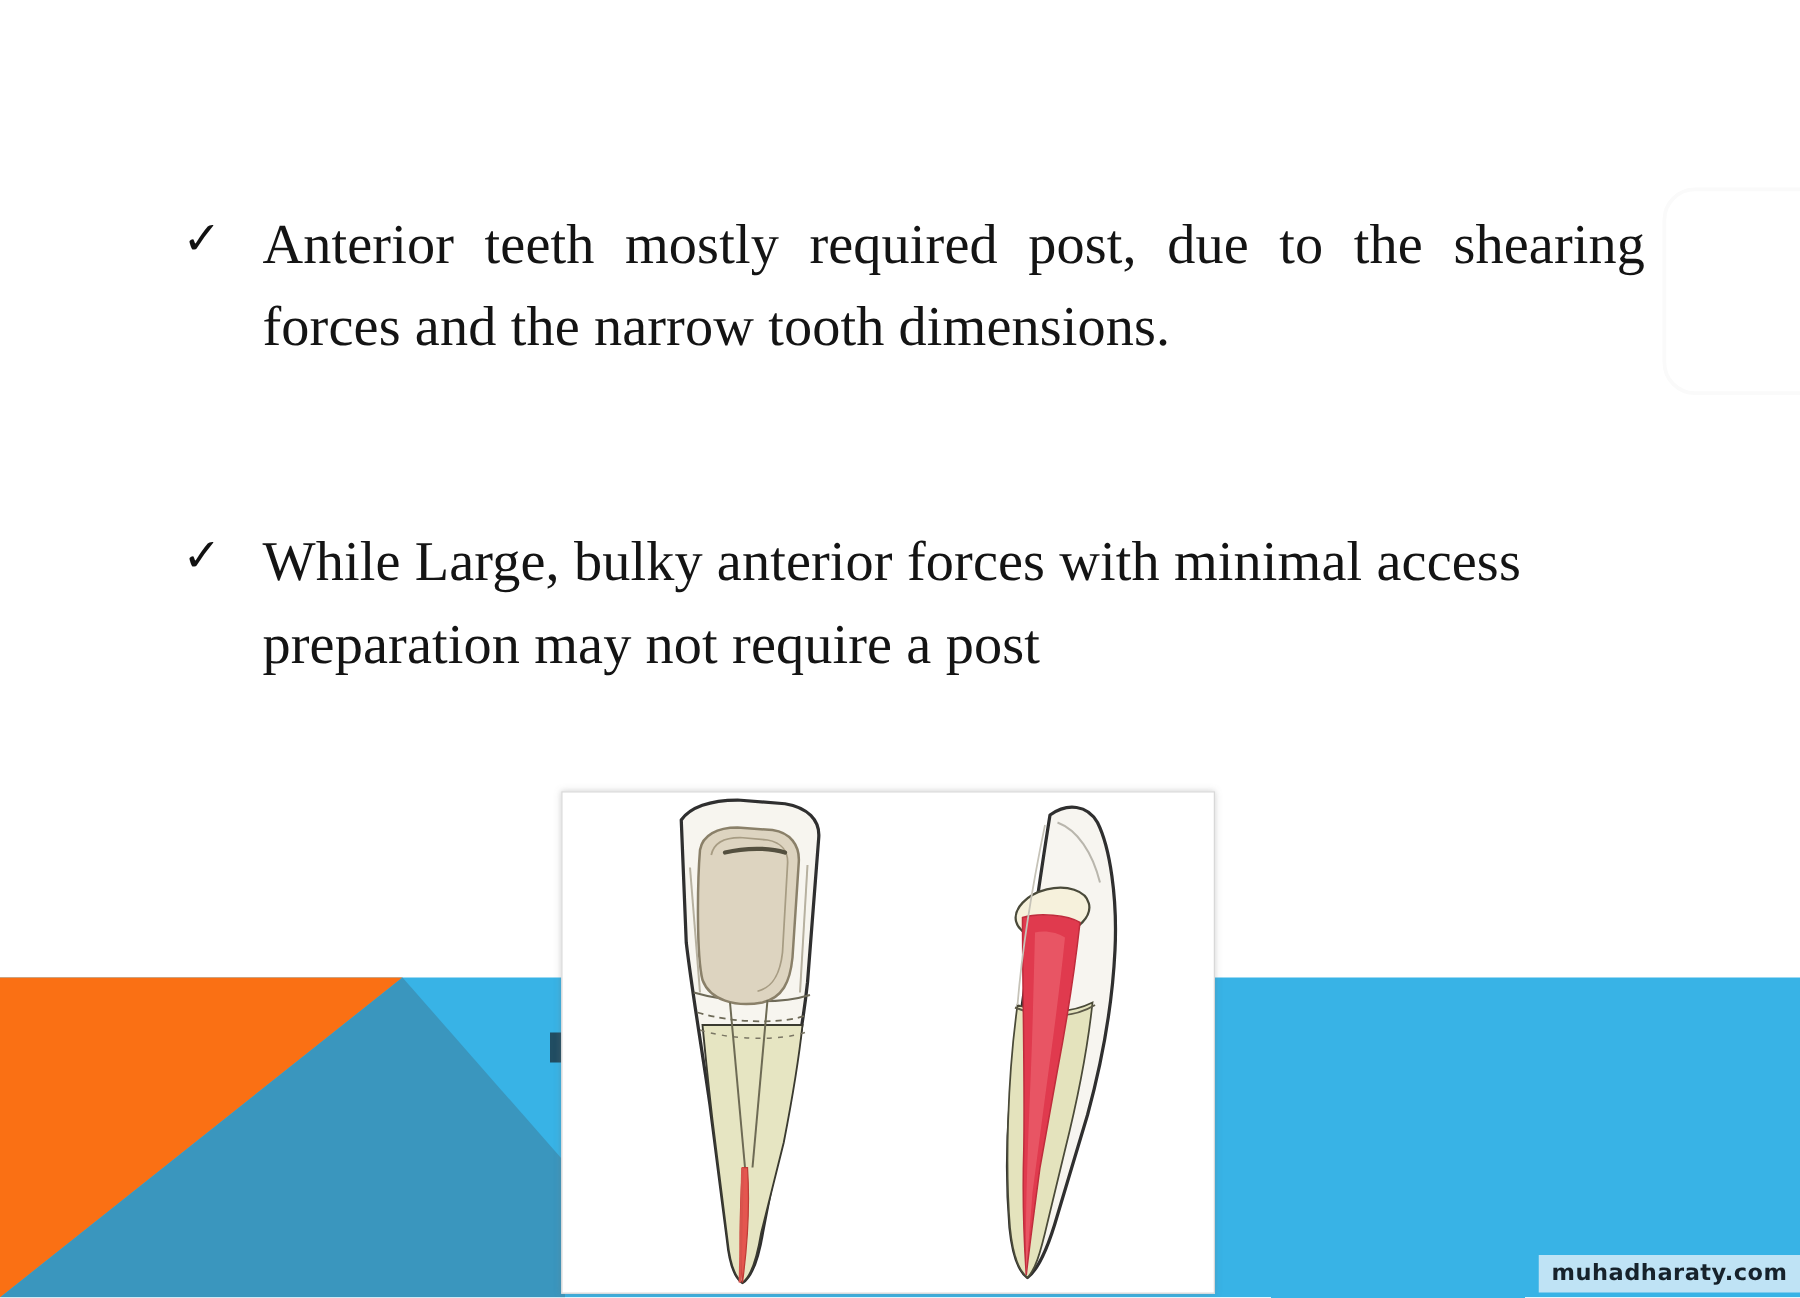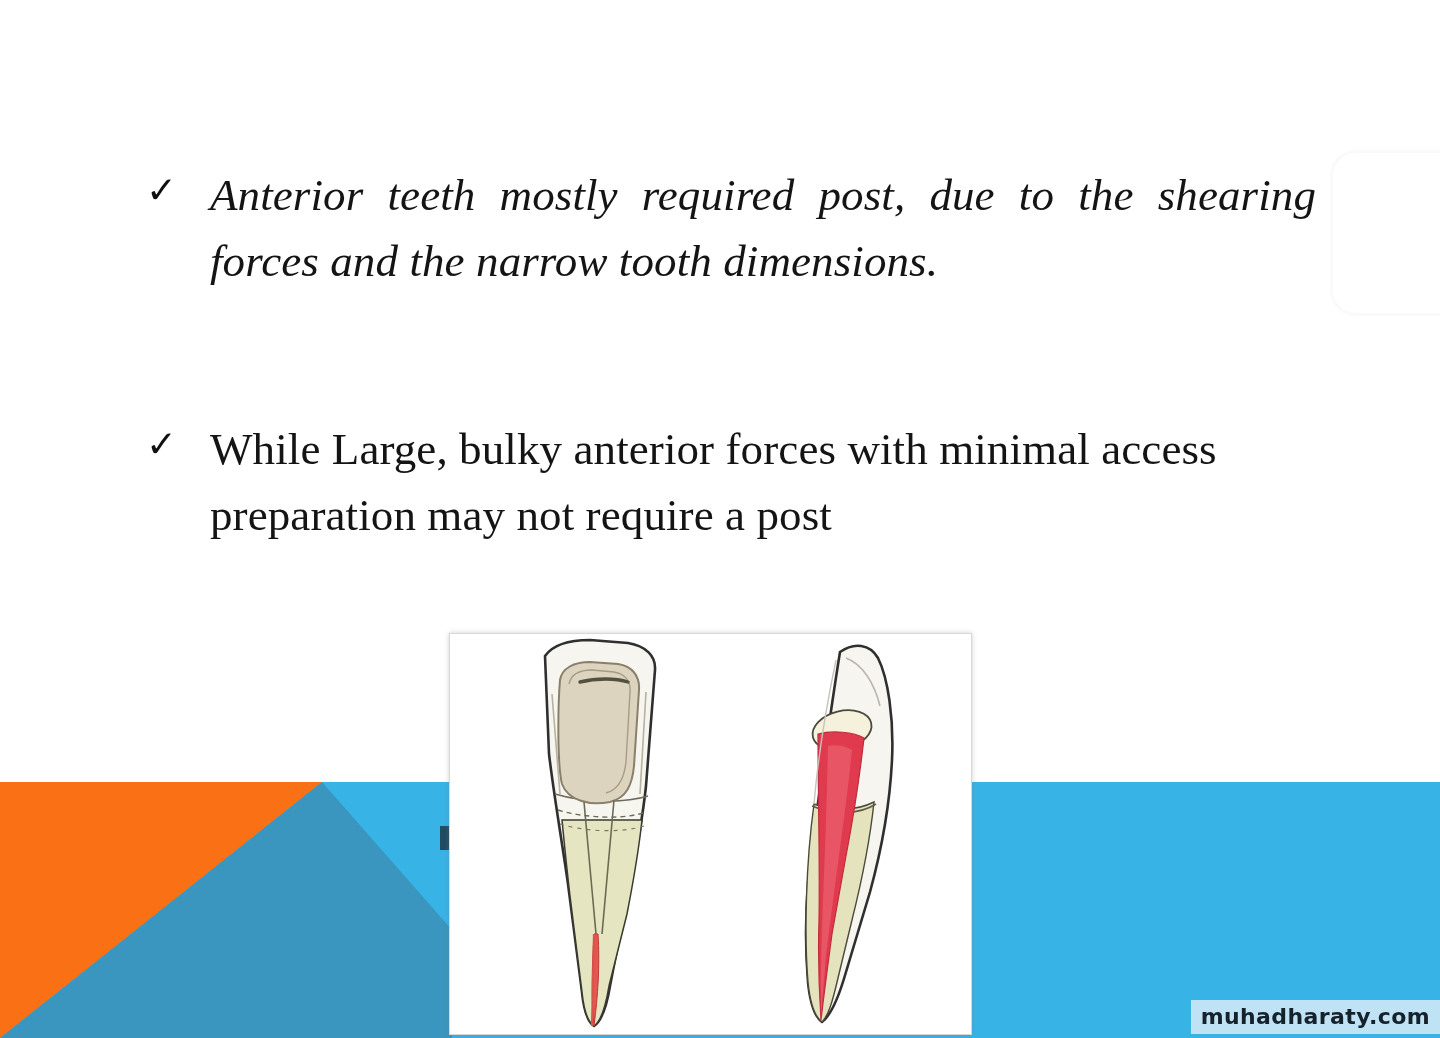--- a/index.html
+++ b/index.html
@@ -66,21 +66,20 @@
   .btext {
     flex: 1 1 auto;
     font-family: "Liberation Serif", serif;
     font-size: 45px;
     line-height: 1.47;
     letter-spacing: 0.1px;
   }
   .btext.justify {
     text-align: justify;
     text-align-last: left;
-    font-style: italic;
   }
 
   
   .pic-panel {
     position: absolute;
     left: 449px;
     top: 633px;
     width: 521px;
     height: 400px;
     background: #ffffff;
@@ -91,21 +90,21 @@
   .pic-panel svg { display: block; }
 
   
   .watermark {
     position: absolute;
     right: 0px;
     bottom: 4px;
     background: #bfe3f5;
     padding: 4px 10px 5px 10px;
     font-family: "DejaVu Sans", sans-serif;
-    font-size: 22px;
+    font-size: 18px;
     font-weight: bold;
     letter-spacing: 0.4px;
     color: #16222b;
   }
 </style>
 </head>
 <body>
 
 <div class="slide">
 

